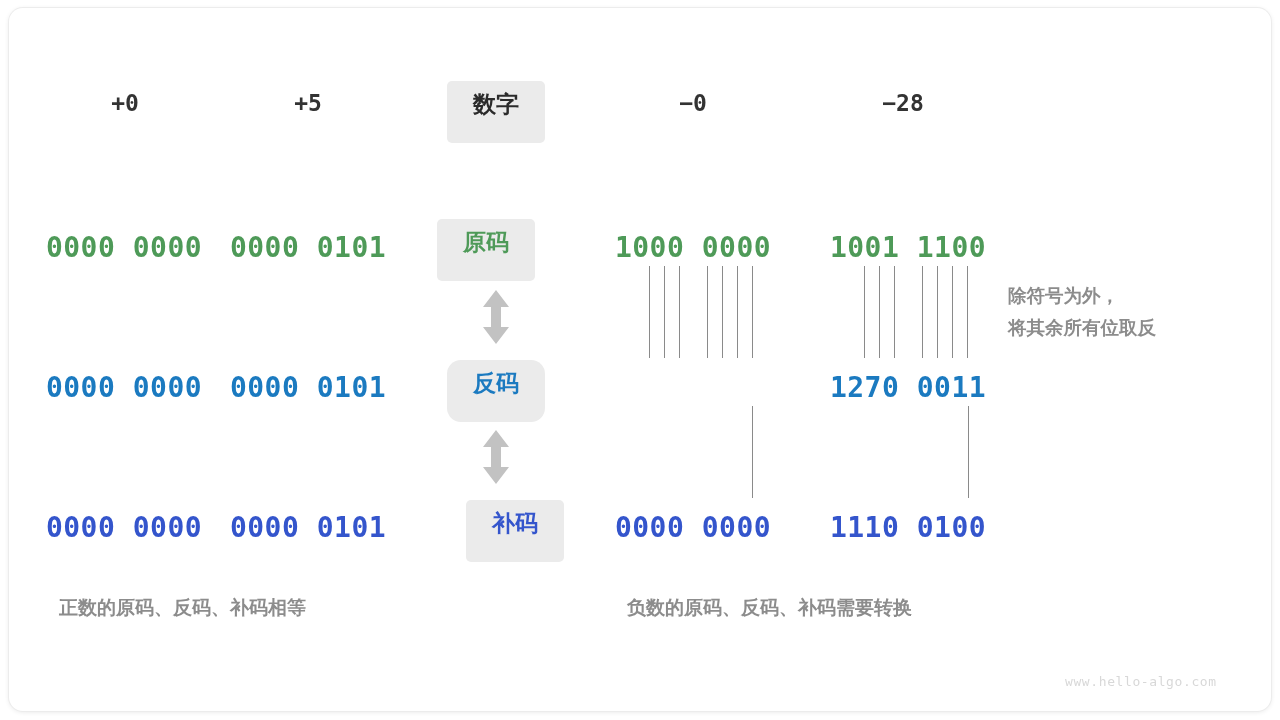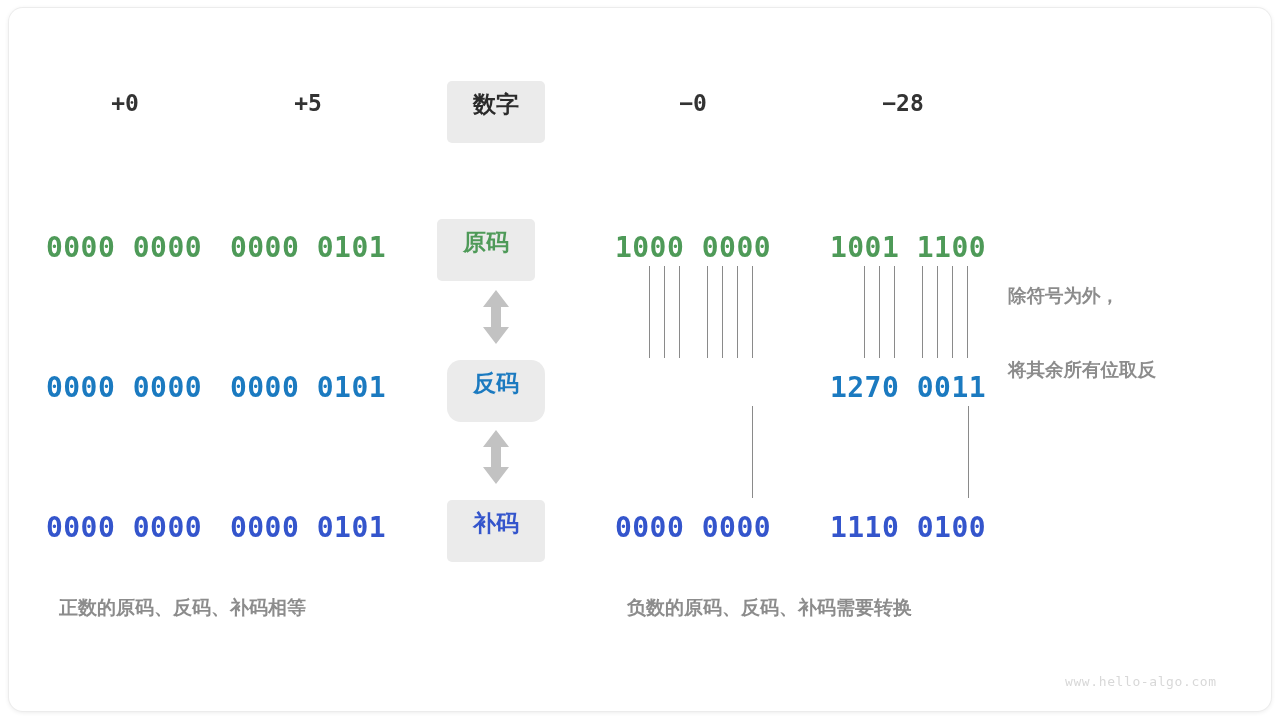--- a/index.html
+++ b/index.html
@@ -160,21 +160,21 @@
   <div class="vline" style="left:952px; top:266px;  height:92px;"></div>
   <div class="vline" style="left:967px; top:266px;  height:92px;"></div>
 
   <div class="dbl-arrow" style="left:478px; top:288px;">
     <svg width="36" height="58" viewBox="0 0 36 58" aria-hidden="true">
       <path d="M18 2 L31 19 L23 19 L23 39 L31 39 L18 56 L5 39 L13 39 L13 19 L5 19 Z" fill="#c2c2c2"></path>
     </svg>
   </div>
 
   <div class="note" style="left:1008px; top:281px;">除符号为外，</div>
-  <div class="note" style="left:1008px; top:313px;margin-top:42px;">将其余所有位取反</div>
+  <div class="note" style="left:1008px; top:313px;">将其余所有位取反</div>
 
   <div class="abs bits bits-blue" style="left:14px; top:371px;">0000 0000</div>
 
   <div class="abs bits bits-blue" style="left:198px; top:371px;">0000 0101</div>
 
   <div class="chip chip-fan" style="left:447px; top:360px;border-radius:14px;">反码</div>
 
 
   <div class="abs bits bits-blue" style="left:798px; top:371px;">1270 0011</div>
 
@@ -185,21 +185,21 @@
     <svg width="36" height="58" viewBox="0 0 36 58" aria-hidden="true">
       <path d="M18 2 L31 19 L23 19 L23 39 L31 39 L18 56 L5 39 L13 39 L13 19 L5 19 Z" fill="#c2c2c2"></path>
     </svg>
   </div>
 
 
   <div class="abs bits bits-indigo" style="left:14px; top:511px;">0000 0000</div>
 
   <div class="abs bits bits-indigo" style="left:198px; top:511px;">0000 0101</div>
 
-  <div class="chip chip-bu" style="left:447px; top:500px;">补码</div>
+  <div class="chip chip-bu" style="left:466px; top:500px;">补码</div>
 
   <div class="abs bits bits-indigo" style="left:583px; top:511px;">0000 0000</div>
 
   <div class="abs bits bits-indigo" style="left:798px; top:511px;">1110 0100</div>
 
   <div class="caption" style="left:59px; top:595px;">正数的原码、反码、补码相等</div>
 
   <div class="caption" style="left:627px; top:595px;">负数的原码、反码、补码需要转换</div>
 
   <div class="watermark" style="left:1065px; top:674px;">www.hello-algo.com</div>

